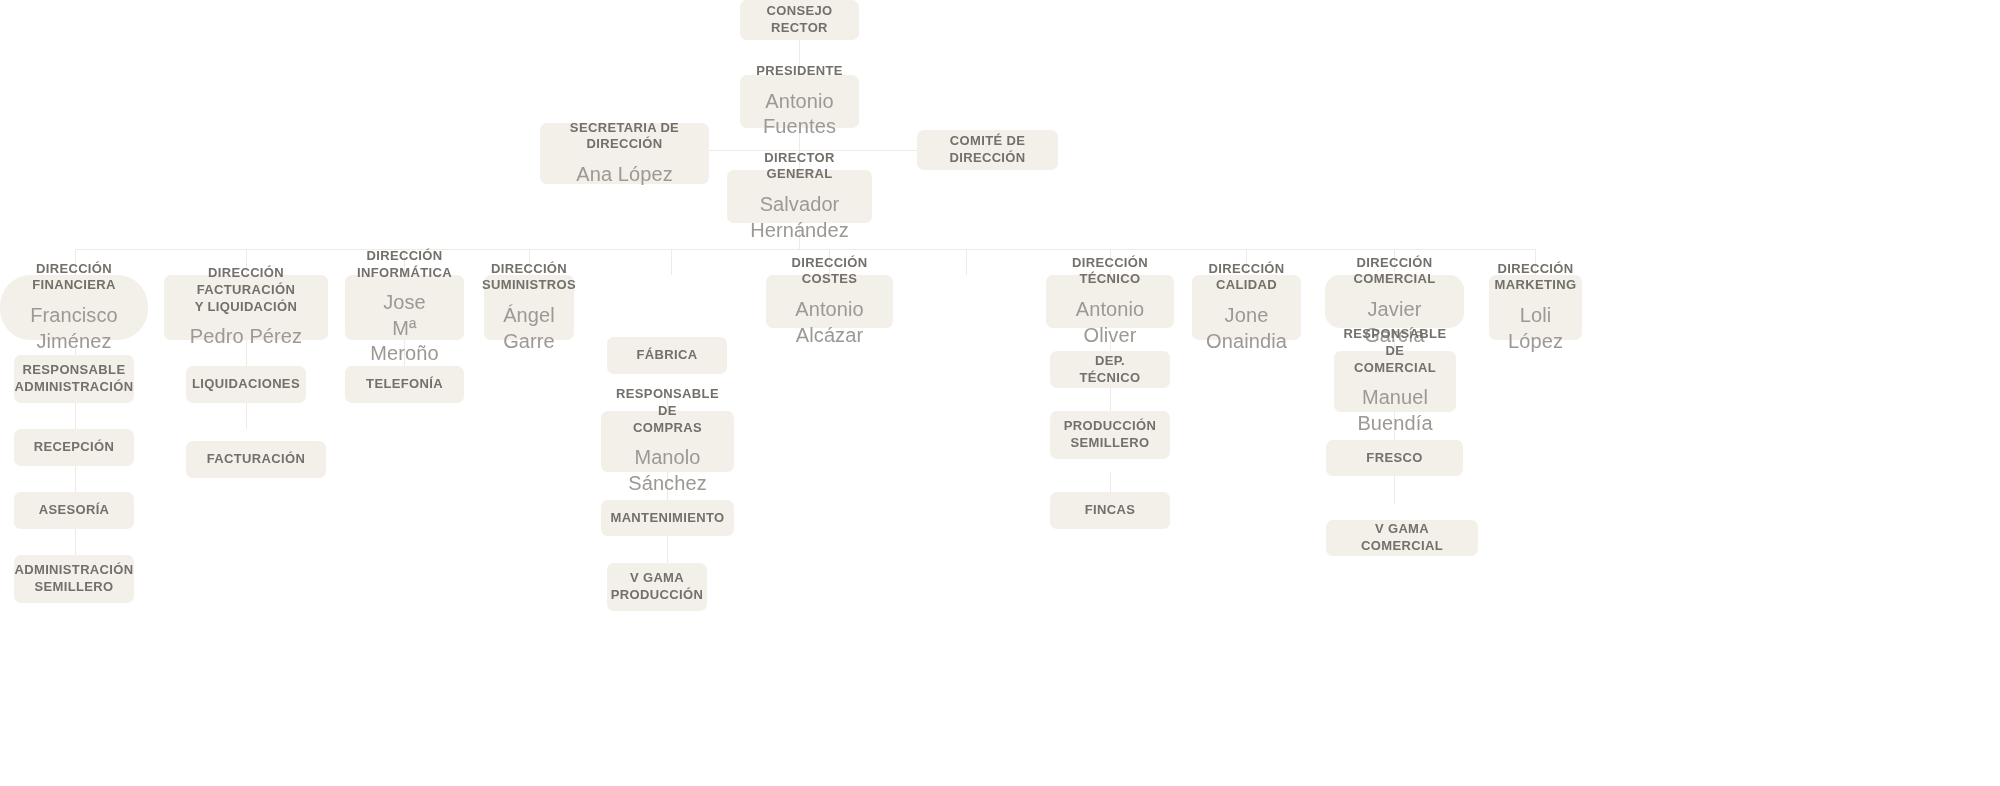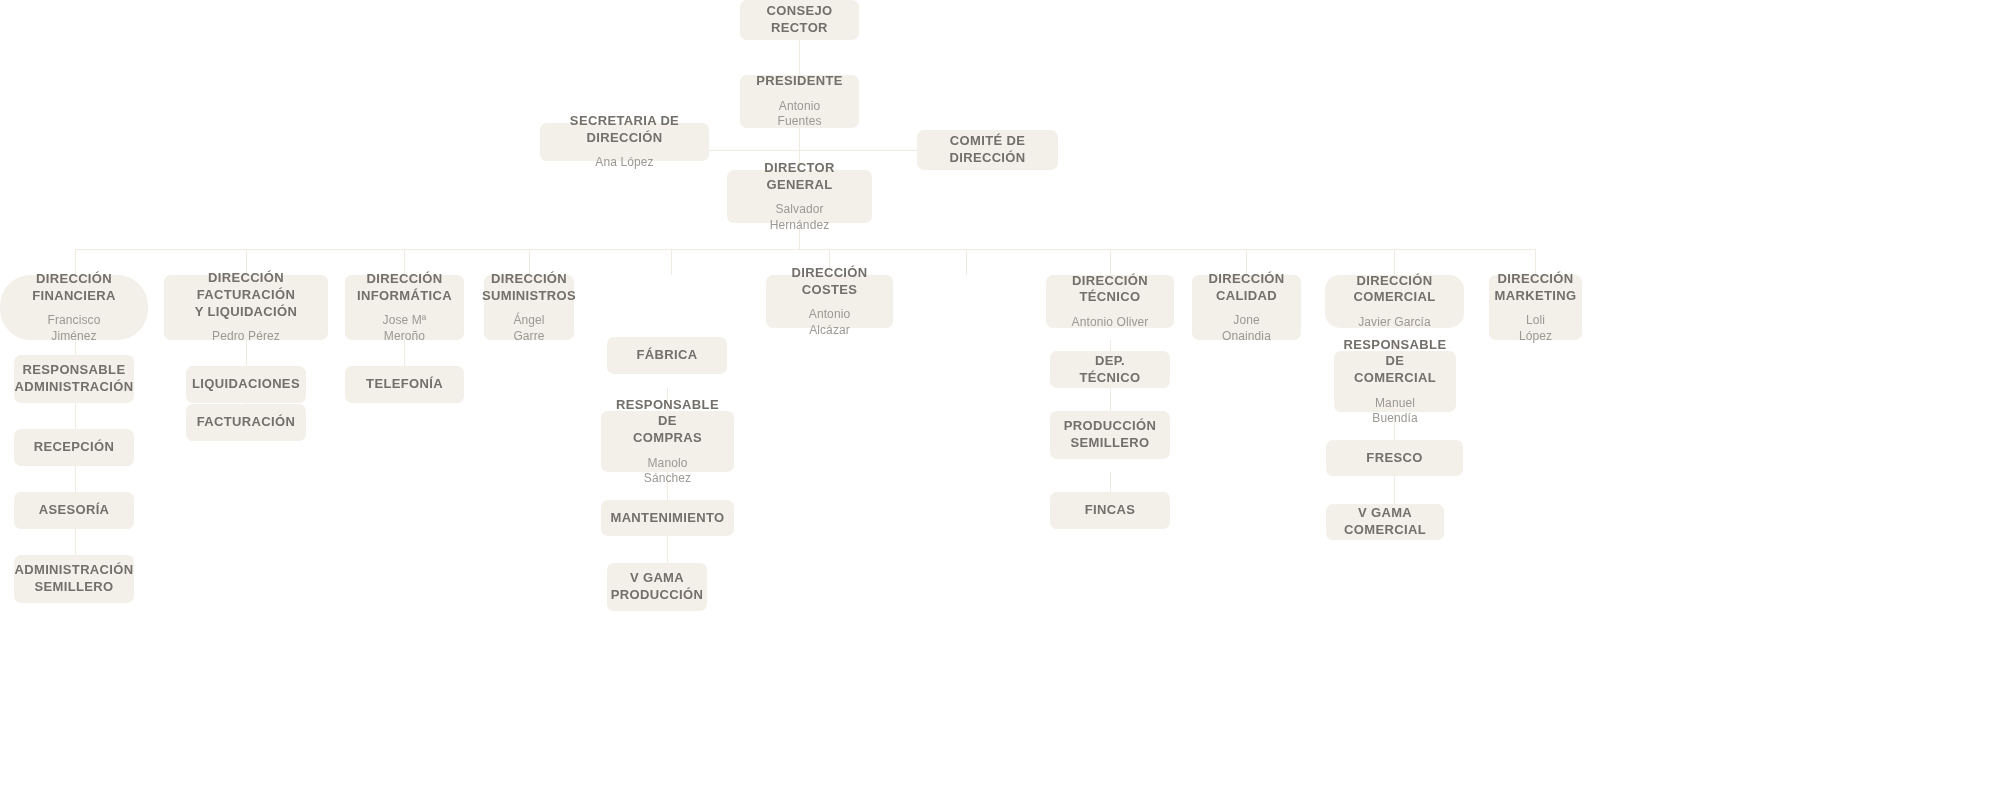--- a/index.html
+++ b/index.html
@@ -30,21 +30,21 @@
   }
   .node .role {
     font-size: 13px;
     font-weight: bold;
     color: #736F6A;
     letter-spacing: 0.35px;
     text-transform: uppercase;
     white-space: pre-line;
   }
   .node .person {
-    font-size: 12px;
+    font-size: 20px;
     font-weight: normal;
     color: #9C9893;
     letter-spacing: 0.1px;
     margin-top: 9px;
   }
   .node.has-person .role { margin-bottom: 0px; }
   .conn {
     position: absolute;
     background: #EFEAE2;
   }
@@ -105,21 +105,21 @@
 
   <div class="node" style="left:740px; top:0px; width:119px; height:40px;">
     <span class="role">CONSEJO RECTOR</span>
   </div>
 
   <div class="node has-person" style="left:740px; top:75px; width:119px; height:53px;">
     <span class="role">PRESIDENTE</span>
     <span class="person">Antonio Fuentes</span>
   </div>
 
-  <div class="node has-person" style="left:540px; top:123px; width:169px; height:38px;">
+  <div class="node has-person" style="left:540px; top:123px; width:169px; height:61px;">
     <span class="role">SECRETARIA DE DIRECCIÓN</span>
     <span class="person">Ana López</span>
   </div>
 
   <div class="node" style="left:917px; top:130px; width:141px; height:40px;">
     <span class="role">COMITÉ DE DIRECCIÓN</span>
   </div>
 
   <div class="node has-person" style="left:727px; top:170px; width:145px; height:53px;">
     <span class="role">DIRECTOR GENERAL</span>
@@ -146,21 +146,21 @@
   </div>
 
   <div class="node has-person" style="left:164px; top:275px; width:164px; height:65px;">
     <span class="role">DIRECCIÓN FACTURACIÓN
 Y LIQUIDACIÓN</span>
     <span class="person">Pedro Pérez</span>
   </div>
   <div class="node" style="left:186px; top:366px; width:120px; height:37px;">
     <span class="role">LIQUIDACIONES</span>
   </div>
-  <div class="node" style="left:186px; top:404px; width:120px; height:37px;text-align:center;">
+  <div class="node" style="left:186px; top:441px; width:140px; height:37px;text-align:center;">
     <span class="role">FACTURACIÓN</span>
   </div>
 
   <div class="node has-person" style="left:345px; top:275px; width:119px; height:65px;">
     <span class="role">DIRECCIÓN
 INFORMÁTICA</span>
     <span class="person">Jose Mª Meroño</span>
   </div>
   <div class="node" style="left:345px; top:366px; width:119px; height:37px;">
     <span class="role">TELEFONÍA</span>
@@ -220,21 +220,21 @@
     <span class="person">Javier García</span>
   </div>
   <div class="node has-person" style="left:1334px; top:351px; width:122px; height:61px;">
     <span class="role">RESPONSABLE DE
 COMERCIAL</span>
     <span class="person">Manuel Buendía</span>
   </div>
   <div class="node" style="left:1326px; top:440px; width:137px; height:36px;">
     <span class="role">FRESCO</span>
   </div>
-  <div class="node" style="left:1326px; top:504px; width:118px; height:36px;align-items:center;">
+  <div class="node" style="left:1326px; top:520px; width:152px; height:36px;align-items:center;">
     <span class="role">V GAMA COMERCIAL</span>
   </div>
 
   <div class="node has-person" style="left:1489px; top:275px; width:93px; height:65px;">
     <span class="role">DIRECCIÓN
 MARKETING</span>
     <span class="person">Loli López</span>
   </div>
 
 </div>

